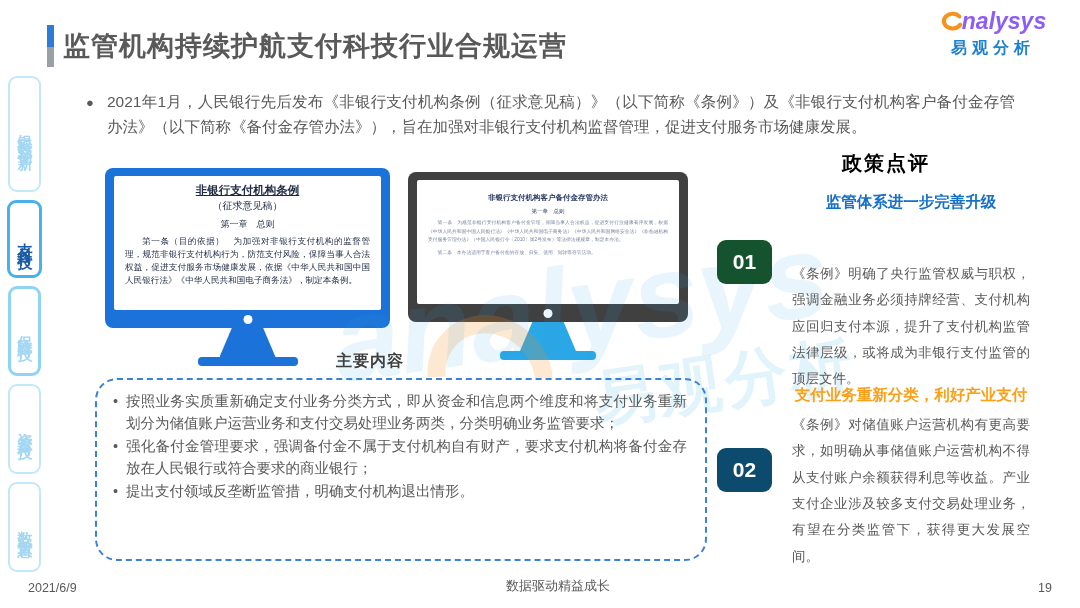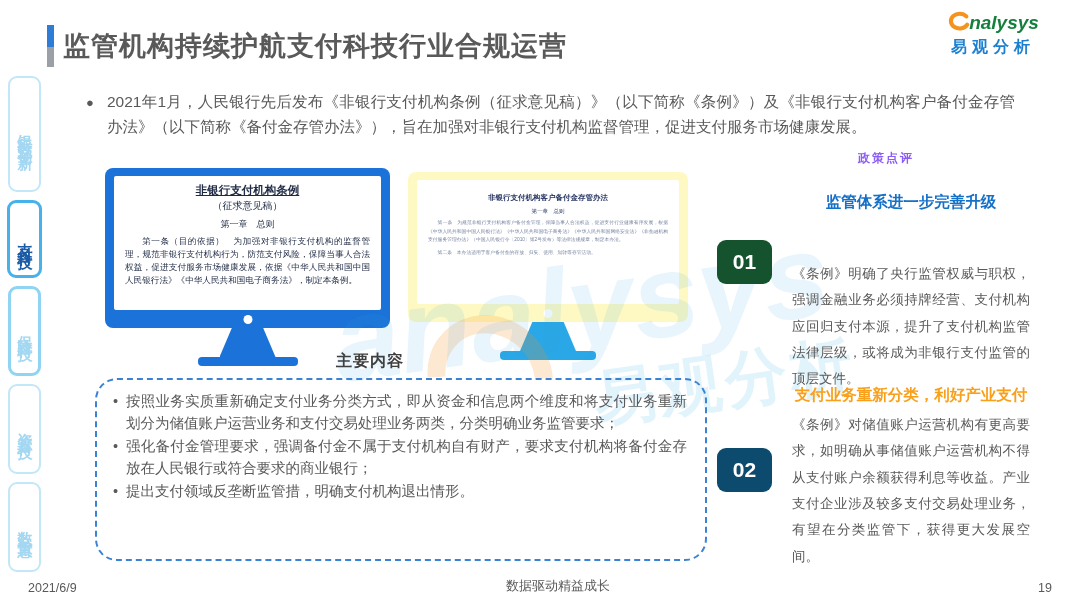--- a/index.html
+++ b/index.html
@@ -9,21 +9,21 @@
     position:relative; width:1080px; height:608px; background:#ffffff;
     overflow:hidden; margin:0 auto;
   }
 
   
   .accent-bar { position:absolute; left:47px; top:25px; width:7px; height:42px;
     background:linear-gradient(to bottom,#2e7cd6 0 52%,#9aa0a6 52% 100%); }
   .page-title { position:absolute; left:63px; top:28px; font-size:27px; font-weight:700;
     color:#595959; letter-spacing:1px; }
   .logo { position:absolute; right:22px; top:10px; width:130px; text-align:center; }
-  .logo-en { font-size:19px; font-weight:700; font-style:italic; color:#15803d; line-height:1; }
+  .logo-en { font-size:23px; font-weight:700; font-style:italic; color:#8b5cf6; line-height:1; }
   .logo-en .swirl { display:inline-block; vertical-align:-3px; margin-right:-2px; }
   .logo-cn { font-size:16px; font-weight:700; color:#1d7fd0; letter-spacing:5px; margin-top:2px; }
 
   
   .tab { position:absolute; left:8px; width:33px; background:#fff;
     display:flex; align-items:center; justify-content:center;
     writing-mode:vertical-rl; text-orientation:upright;
     font-size:15px; font-weight:700; letter-spacing:4px;
     color:#a3d7f2; border:2px solid #c2e7f9; border-radius:9px; cursor:pointer; }
   .tab-1 { top:76px;  height:116px; }
@@ -36,21 +36,21 @@
   .intro-dot { position:absolute; left:86px; top:95px; font-size:13px; color:#595959; }
   .intro-text { position:absolute; left:107px; top:90px; width:908px; font-size:15.5px;
     line-height:1.6; color:#595959; text-align:justify; }
 
   
   .monitor { position:absolute; z-index:1; }
   .mon-left  { left:105px; top:168px; width:285px; }
   .mon-right { left:408px; top:172px; width:280px; }
   .mon-frame { position:relative; border-radius:8px; }
   .mon-left  .mon-frame { height:160px; background:#1b72d8; }
-  .mon-right .mon-frame { height:150px; background:#fef9c3; }
+  .mon-right .mon-frame { height:150px; background:#404040; }
   .mon-screen { position:absolute; left:9px; right:9px; top:8px; bottom:18px;
     background:#ffffff; border-radius:2px; overflow:hidden; padding:7px 11px; }
   .mon-cam { position:absolute; bottom:4px; left:50%; transform:translateX(-50%);
     width:9px; height:9px; border-radius:50%; background:#ffffff; }
   .mon-stand { width:56px; height:29px; margin:0 auto;
     clip-path:polygon(22% 0,78% 0,100% 100%,0 100%); }
   .mon-base { height:9px; margin:0 auto; border-radius:4px; }
   .mon-left  .mon-stand, .mon-left  .mon-base { background:#1b72d8; }
   .mon-right .mon-stand, .mon-right .mon-base { background:#2aa7e6; }
   .mon-left  .mon-base { width:100px; } .mon-right .mon-base { width:96px; }
@@ -80,21 +80,21 @@
     font-size:16px; font-weight:700; color:#3f3f3f; letter-spacing:1px; }
   .dashed-box { position:absolute; left:95px; top:378px; width:612px; height:183px; z-index:3;
     border:2px dashed #3b82d4; border-radius:22px; padding:10px 18px 8px 14px; }
   .dashed-box ul { list-style:none; }
   .dashed-box li { position:relative; padding-left:15px; font-size:14.5px; line-height:1.55;
     color:#595959; text-align:justify; }
   .dashed-box li::before { content:"•"; position:absolute; left:2px; top:0; color:#595959; }
 
   
   .policy-title { position:absolute; left:717px; top:150px; width:338px; z-index:3;
-    font-size:12px; font-weight:700; color:#8b5cf6; text-align:center; letter-spacing:2px; }
+    font-size:20px; font-weight:700; color:#000000; text-align:center; letter-spacing:2px; }
   .sec-heading { position:absolute; left:790px; width:242px; z-index:3;
     font-size:15.5px; font-weight:700; text-align:center; }
   .sec1-heading { top:192px; color:#1570c8; }
   .sec2-heading { top:385px; color:#f9a01b; }
   .sec-text { position:absolute; left:792px; width:238px; z-index:3;
     font-size:13.5px; line-height:1.95; color:#595959; text-align:justify; }
   .sec1-text { top:222px;margin-top:39px; }
   .sec2-text { top:412px; }
   .badge { position:absolute; left:717px; width:55px; height:44px; z-index:3;
     border-radius:9px; color:#ffffff; font-size:21px; font-weight:700;

